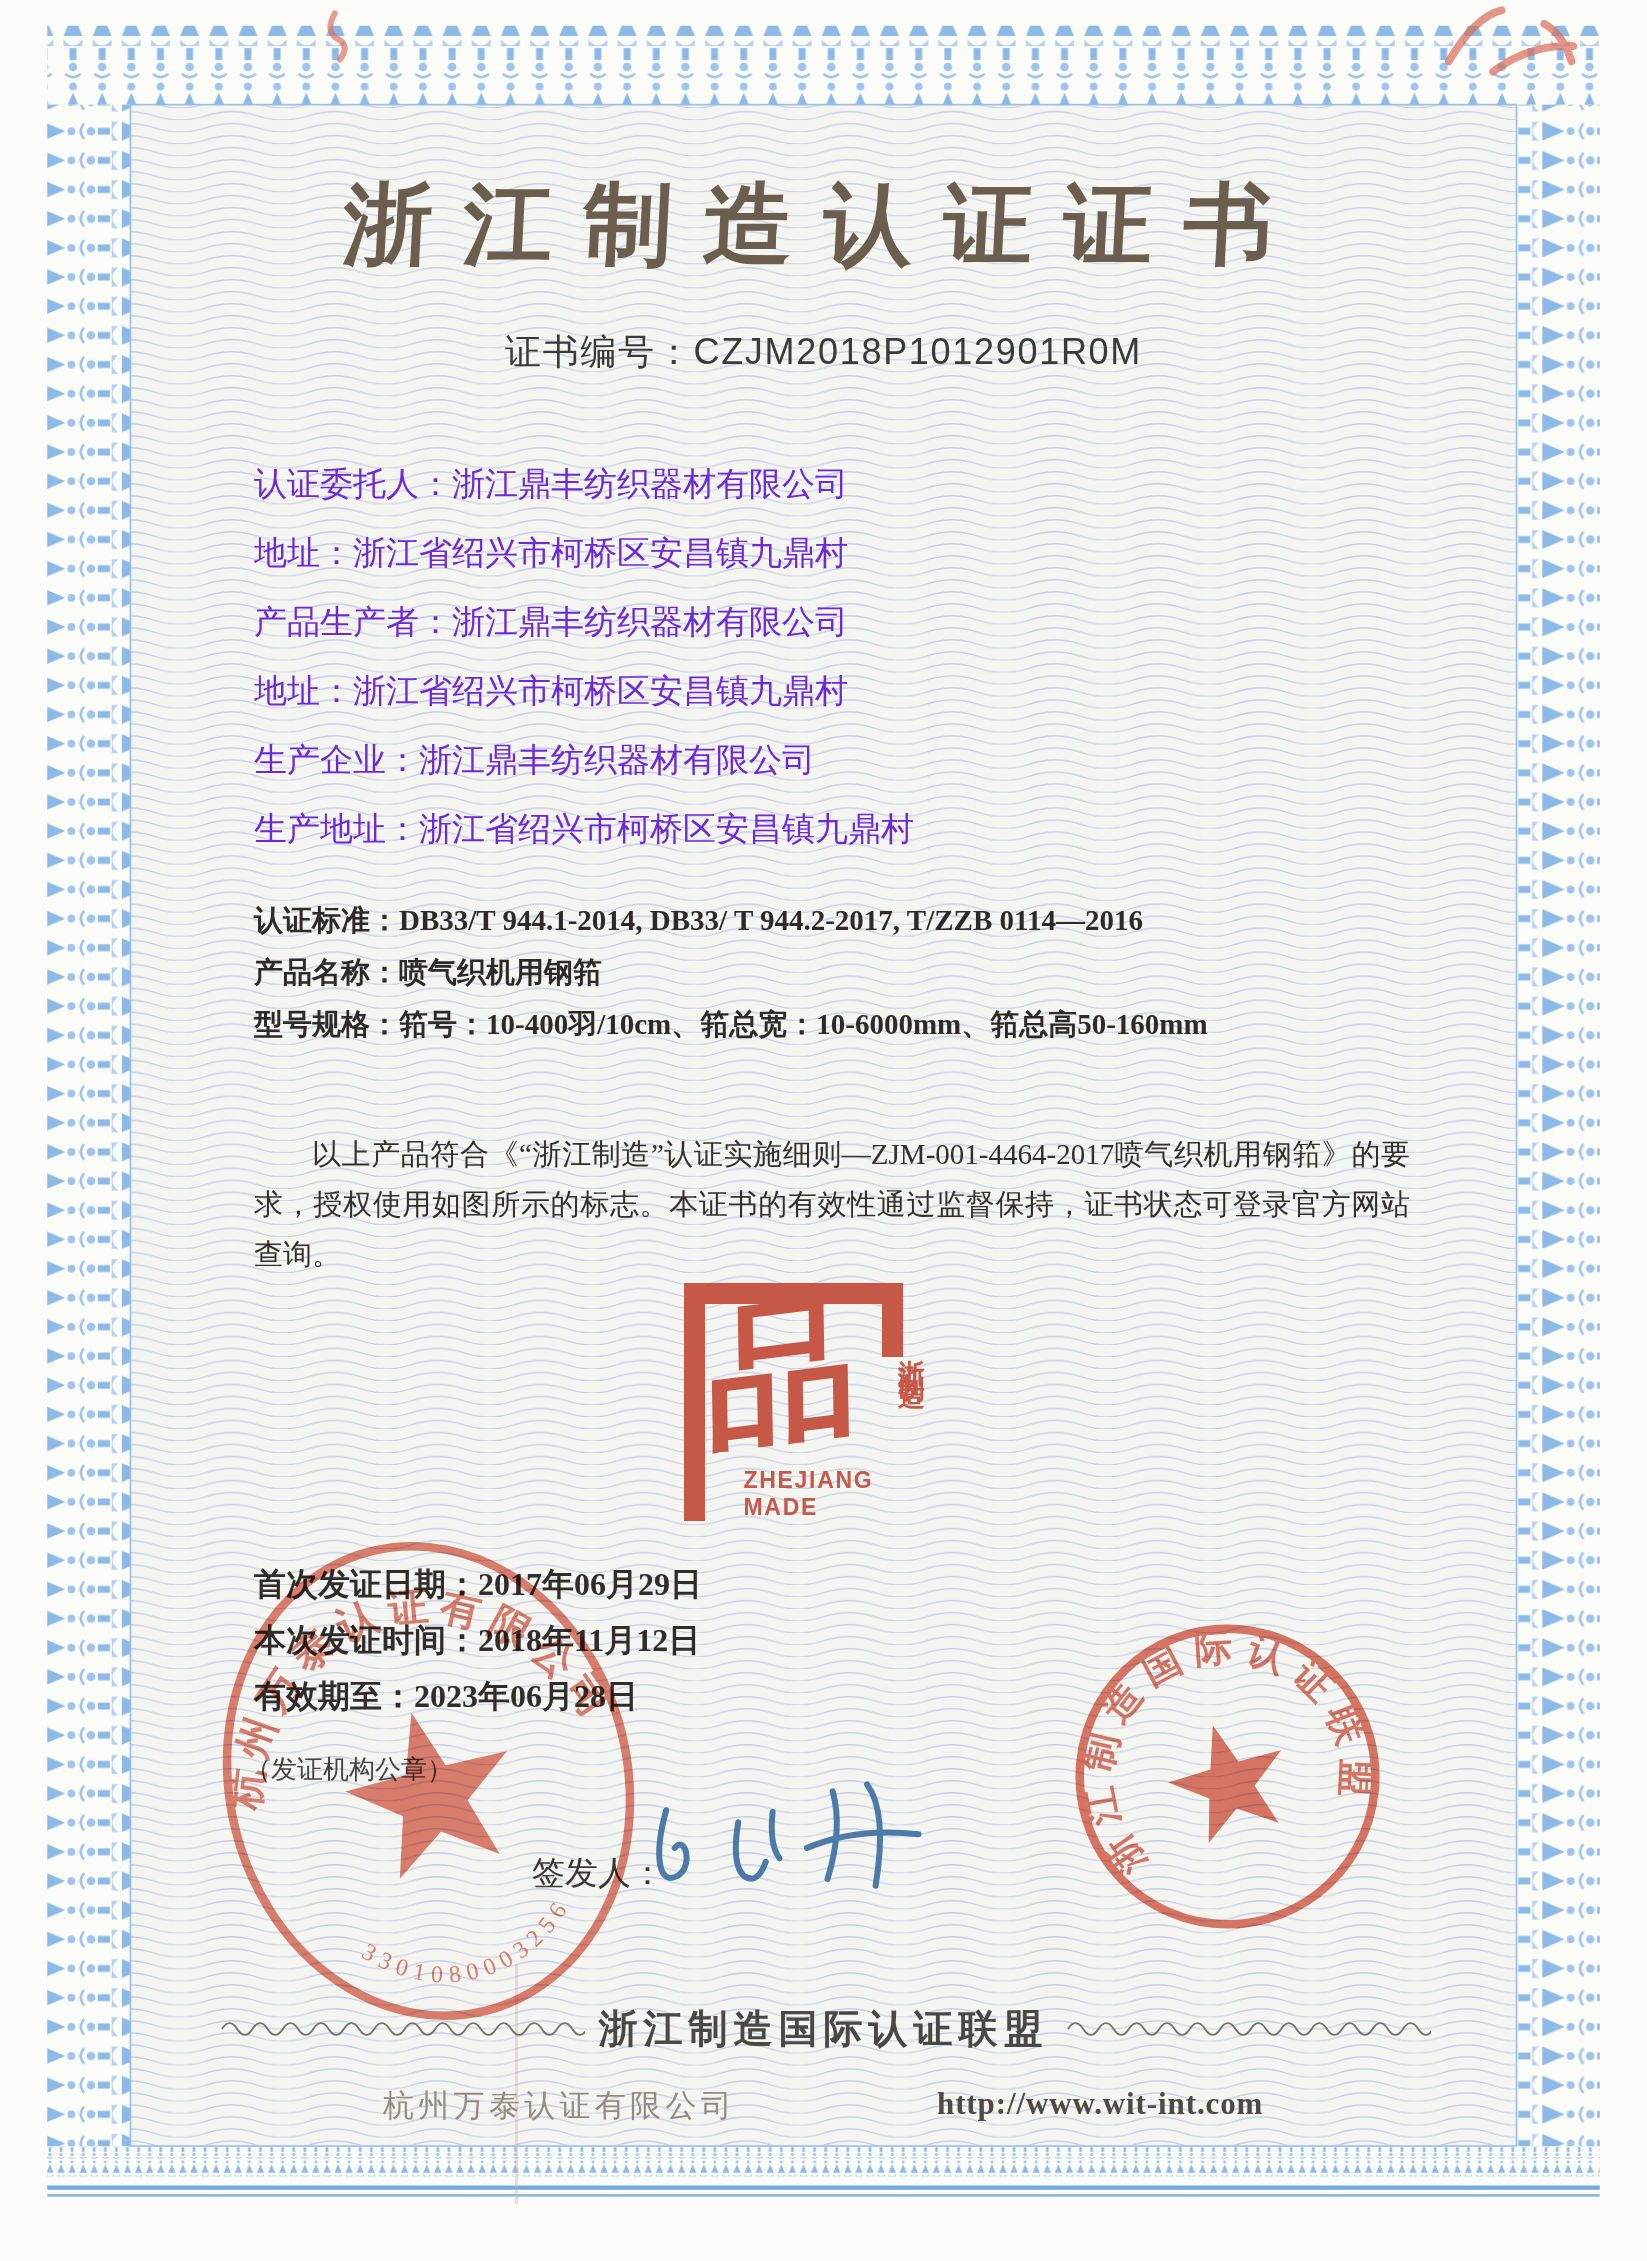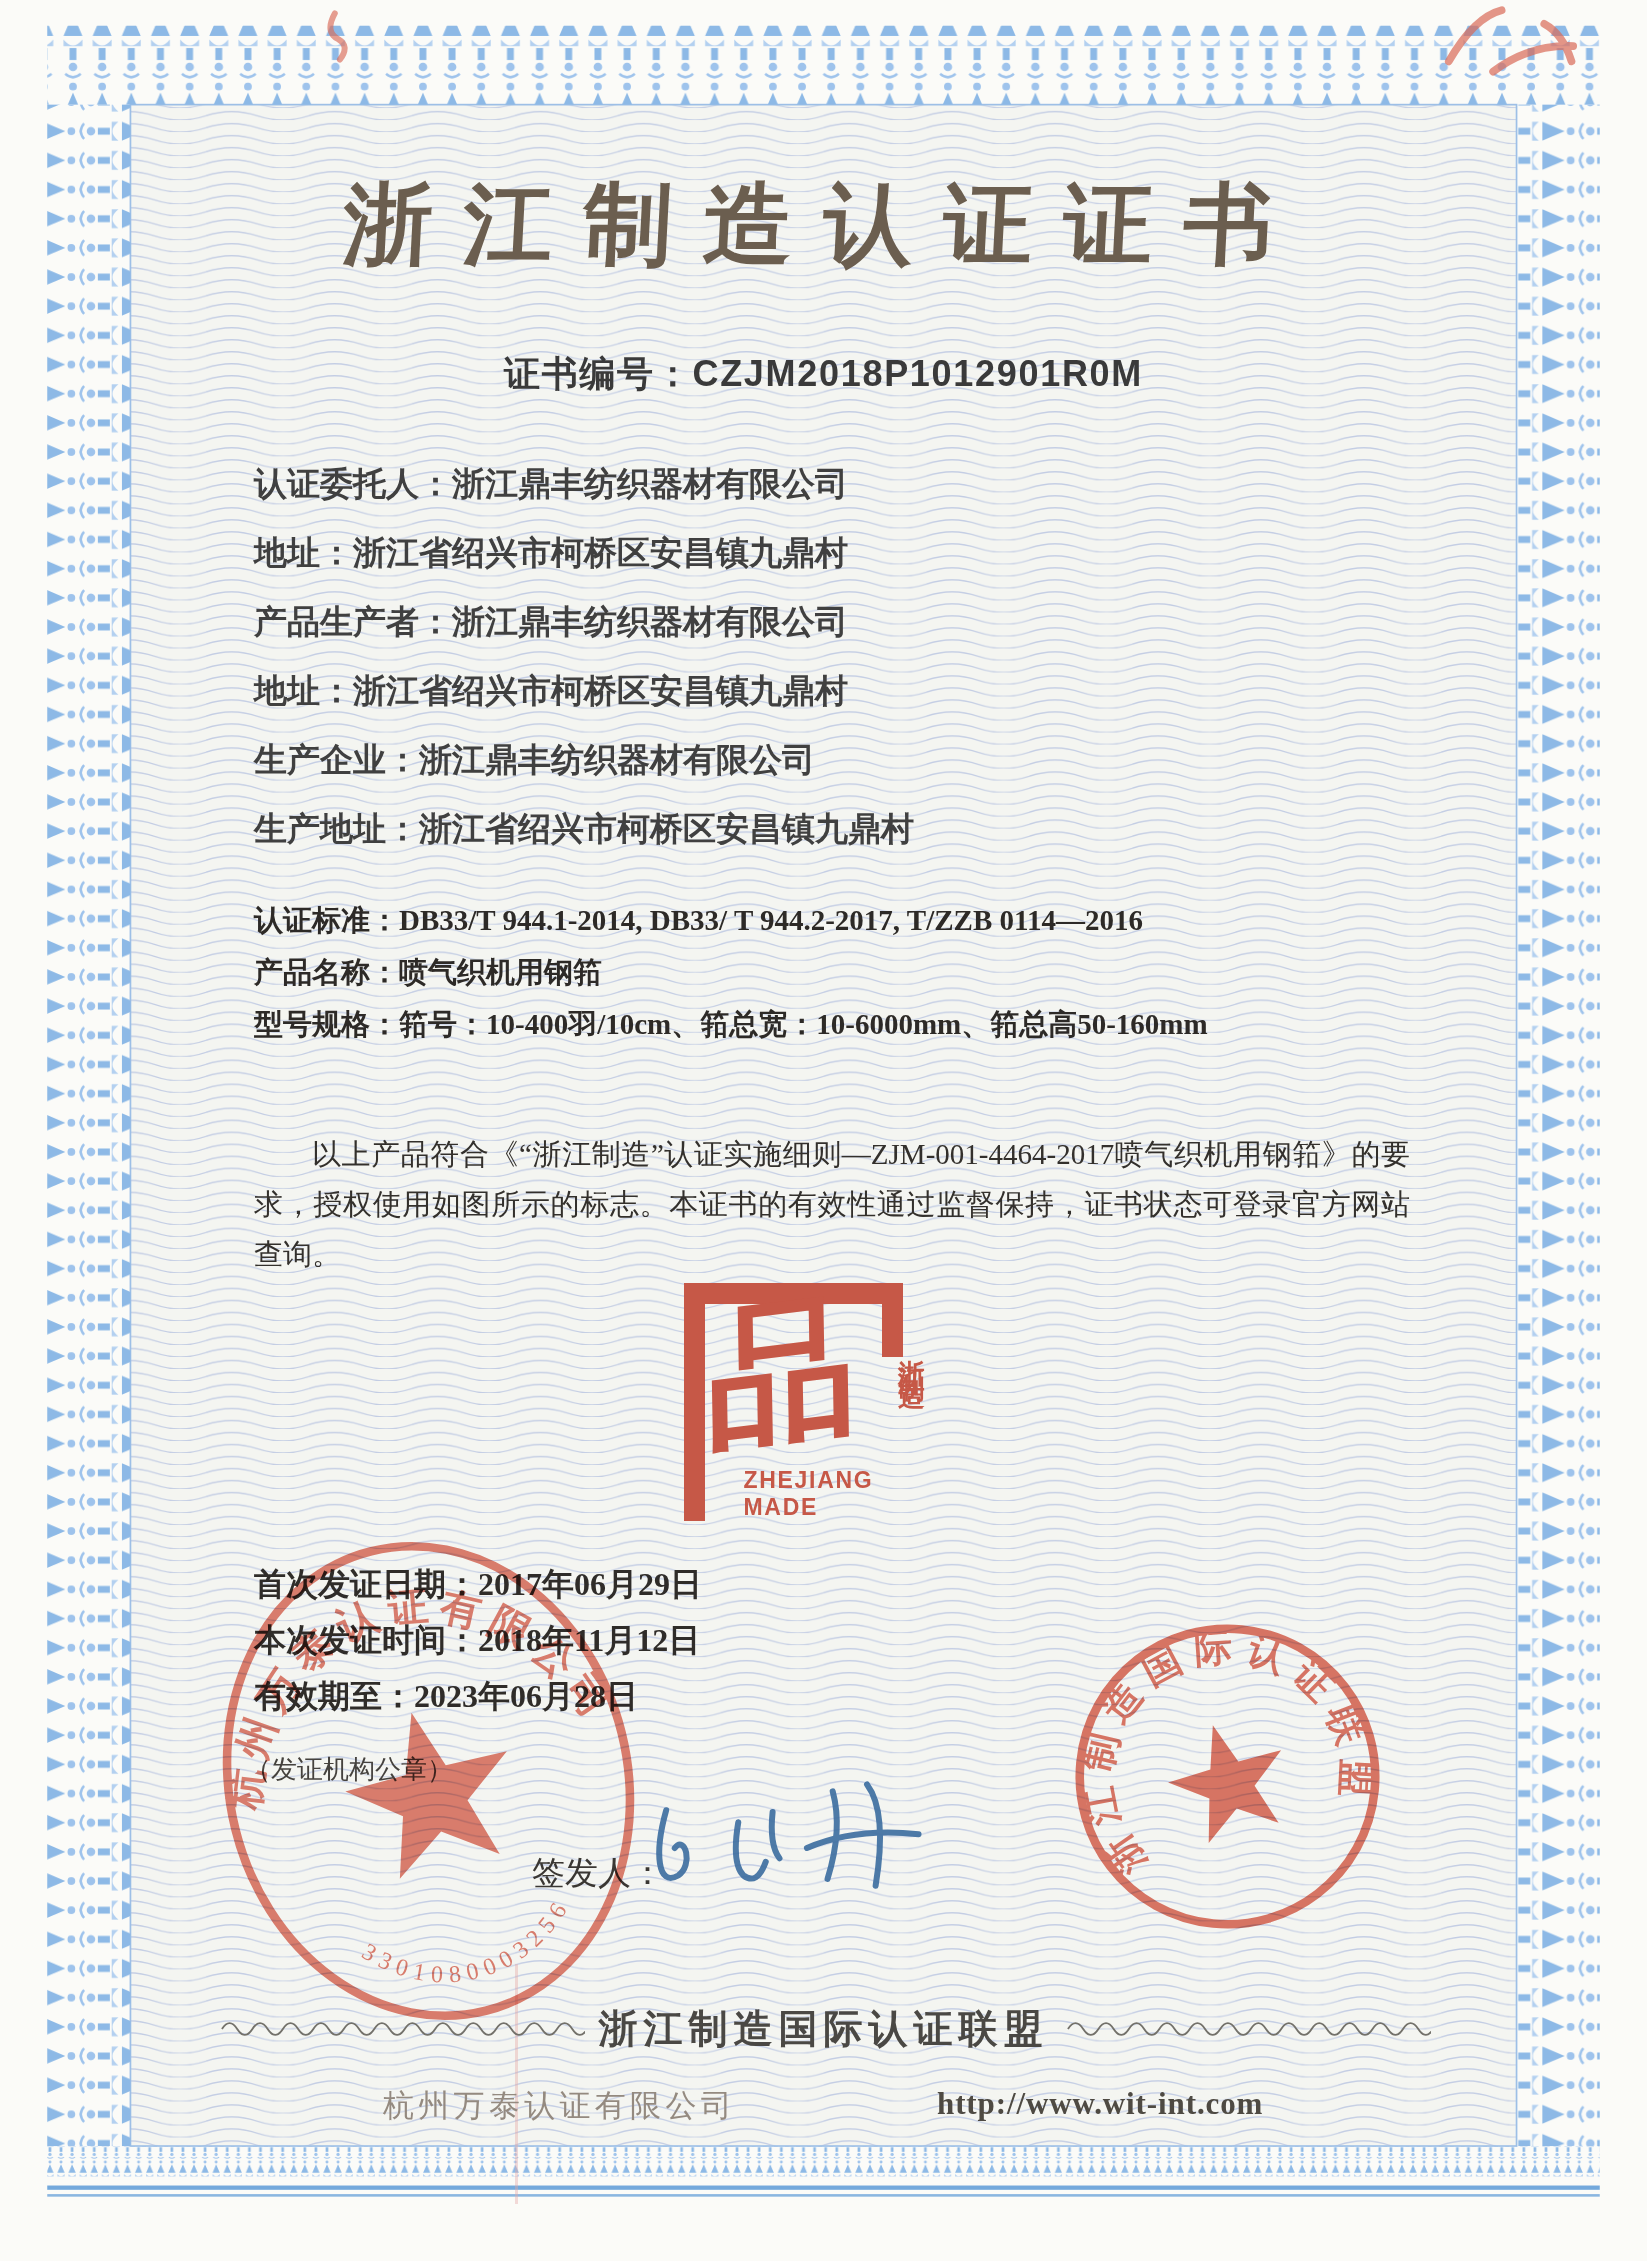--- a/index.html
+++ b/index.html
@@ -3,26 +3,26 @@
 <meta charset="utf-8">
 <style>
   html,body{margin:0;padding:0;background:#e8e8e6;}
   #page{position:relative;width:1647px;height:2261px;background:#fbfbf8;overflow:hidden;
         font-family:"Liberation Serif",serif;}
   .bg-svg{position:absolute;left:0;top:0;}
 
   .title{position:absolute;left:0;right:0;top:165px;text-align:center;
          font-size:89px;font-weight:bold;letter-spacing:31px;color:#6b5e4f;
          transform:skewX(-3deg);}
-  .certno{position:absolute;left:0;right:0;top:350px;text-align:center;
-          font-size:36px;font-weight:bold;color:#3a3a3a;letter-spacing:1.7px;
+  .certno{position:absolute;left:0;right:0;top:328px;text-align:center;
+          font-size:36px;font-weight:normal;color:#3a3a3a;letter-spacing:1.7px;
           font-family:"Liberation Sans",sans-serif;}
 
-  .info{position:absolute;left:254px;top:450px;font-size:33px;font-weight:bold;
-        color:#404040;line-height:69px;white-space:nowrap;}
+  .info{position:absolute;left:254px;top:450px;font-size:33px;font-weight:normal;
+        color:#6d28d9;line-height:69px;white-space:nowrap;}
   .specs{position:absolute;left:254px;top:894px;font-size:29px;font-weight:bold;
          color:#2d2a27;line-height:52px;white-space:nowrap;}
   .statement{position:absolute;left:254px;top:1129px;width:1156px;font-size:29px;
              color:#33302c;line-height:50px;text-indent:2em;text-align:justify;}
 
   .logo{position:absolute;left:684px;top:1283px;width:247px;height:238px;}
   .logo .bar{position:absolute;background:#c65847;}
   .logo .bar-top{left:0;top:0;width:219px;height:20.6px;}
   .logo .bar-left{left:0;top:0;width:20.6px;height:238px;}
   .logo .bar-stub{left:198px;top:0;width:20.6px;height:74px;}

